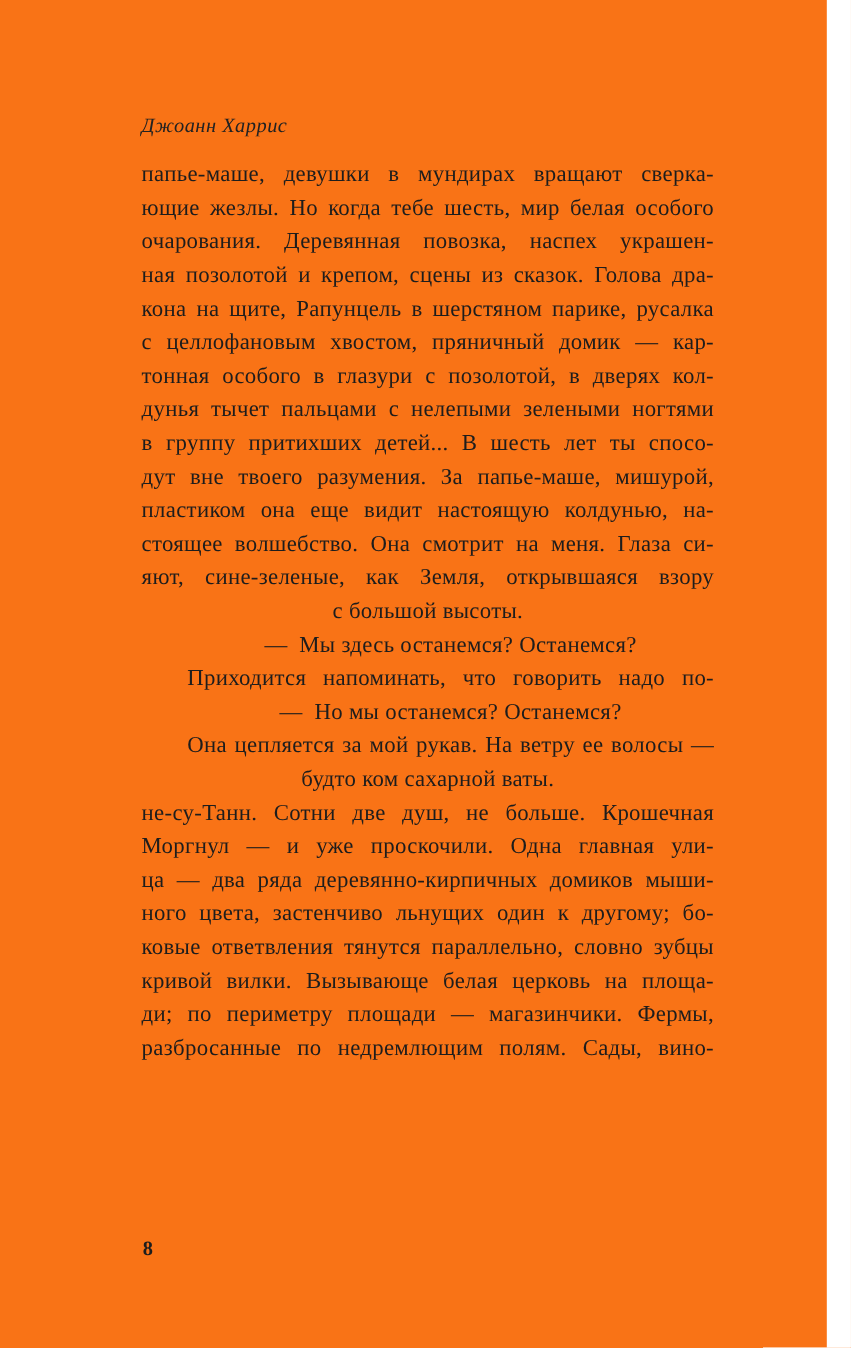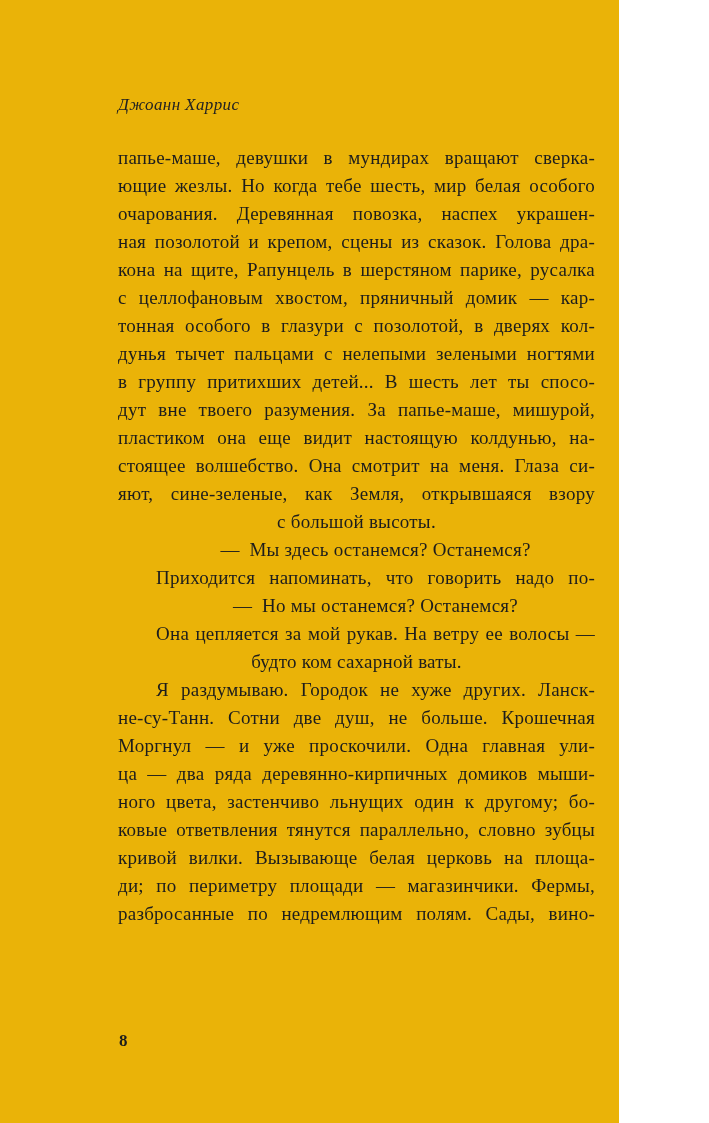--- a/index.html
+++ b/index.html
@@ -5,38 +5,38 @@
   * { margin: 0; padding: 0; box-sizing: border-box; }
   html, body { background: #ffffff; }
   body {
     width: 709px;
     height: 1123px;
     font-family: "Liberation Serif", "DejaVu Serif", serif;
     color: #1d1d1d;
   }
   .page {
     position: relative;
-    width: 619px;
+    width: 689px;
     height: 1123px;
-    background: #eab308;
+    background: #f97316;
     overflow: hidden;
   }
   .running-header {
     position: absolute;
     left: 118px;
     top: 95px;
     font-style: italic;
     font-size: 17px;
     letter-spacing: 0.4px;
     color: #222222;
   }
   .text-block {
     position: absolute;
     left: 118px;
-    top: 144px;
+    top: 132px;
     width: 477px;
     font-size: 19px;
     line-height: 28px;
     letter-spacing: 0.25px;
     color: #1d1d1d;
   }
   .line { text-align: center; }
   .line.just {
     text-align: justify;
     text-align-last: justify;
@@ -70,21 +70,20 @@
       <div class="line just">дут вне твоего разумения. За папье-маше, мишурой,</div>
       <div class="line just">пластиком она еще видит настоящую колдунью, на-</div>
       <div class="line just">стоящее волшебство. Она смотрит на меня. Глаза си-</div>
       <div class="line just">яют, сине-зеленые, как Земля, открывшаяся взору</div>
       <div class="line">с большой высоты.</div>
       <div class="line indent">— Мы здесь останемся? Останемся?</div>
       <div class="line just indent">Приходится напоминать, что говорить надо по-</div>
       <div class="line indent">— Но мы останемся? Останемся?</div>
       <div class="line just indent">Она цепляется за мой рукав. На ветру ее волосы —</div>
       <div class="line">будто ком сахарной ваты.</div>
-      <div class="line just indent">Я раздумываю. Городок не хуже других. Ланск-</div>
       <div class="line just">не-су-Танн. Сотни две душ, не больше. Крошечная</div>
       <div class="line just">Моргнул — и уже проскочили. Одна главная ули-</div>
       <div class="line just">ца — два ряда деревянно-кирпичных домиков мыши-</div>
       <div class="line just">ного цвета, застенчиво льнущих один к другому; бо-</div>
       <div class="line just">ковые ответвления тянутся параллельно, словно зубцы</div>
       <div class="line just">кривой вилки. Вызывающе белая церковь на площа-</div>
       <div class="line just">ди; по периметру площади — магазинчики. Фермы,</div>
       <div class="line just">разбросанные по недремлющим полям. Сады, вино-</div>
     </div>
 

